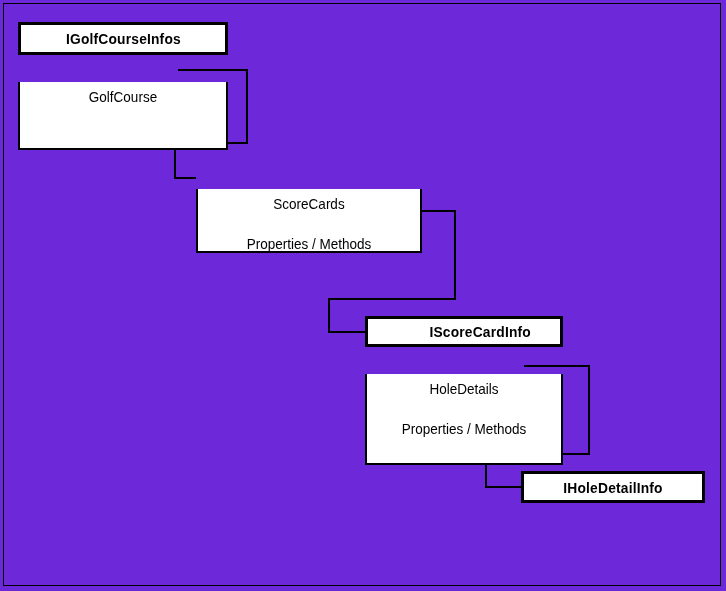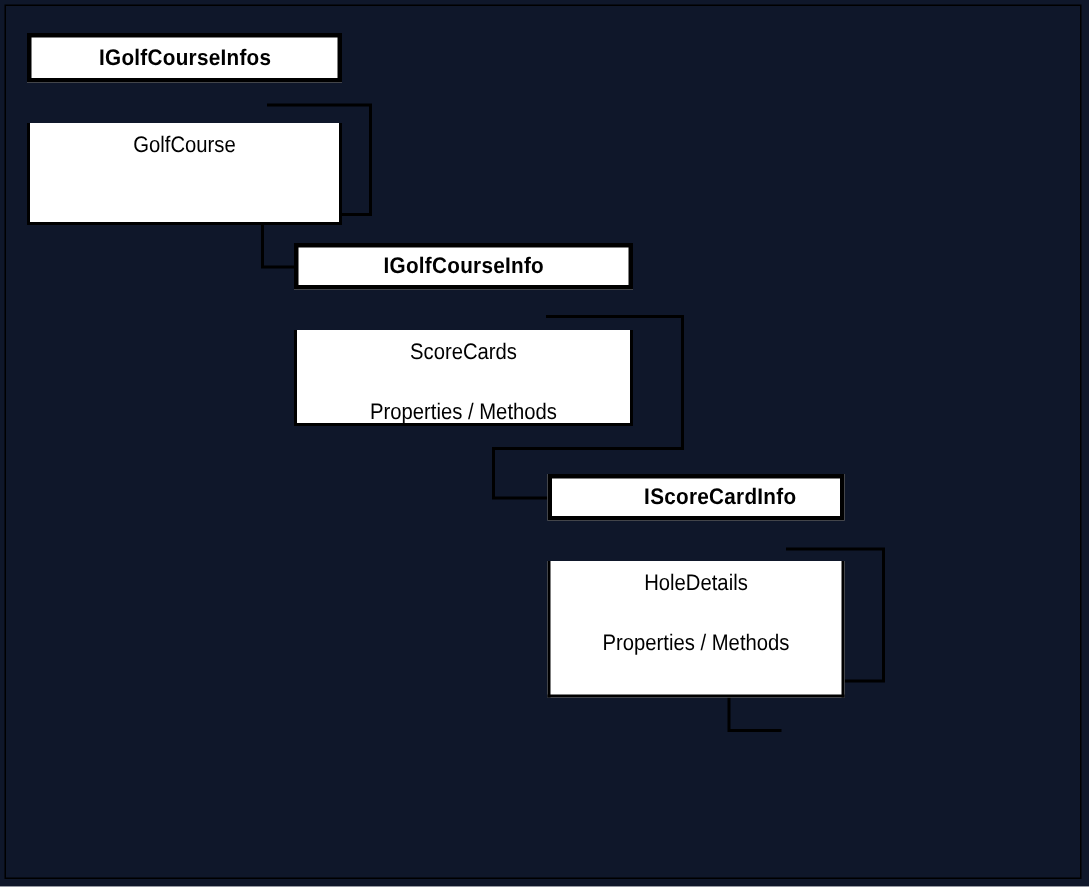--- a/index.html
+++ b/index.html
@@ -9,21 +9,21 @@
     background: #ffffff;
   }
   body {
     font-family: "Liberation Sans", sans-serif;
   }
 
   #diagram-canvas {
     position: relative;
     width: 726px;
     height: 591px;
-    background: #0f172a;
+    background: #6d28d9;
     overflow: hidden;
   }
 
   
   .outer-frame {
     position: absolute;
     left: 3px;
     top: 3px;
     width: 718px;
     height: 583px;
@@ -103,35 +103,35 @@
   <div class="uml-box" style="left:18px; top:22px; width:210px;">
     <div class="uml-header" style="height:33px;">
       <span class="title-text">IGolfCourseInfos</span>
     </div>
     <div class="uml-body" style="height:68px;">
       <div class="row row-attr">GolfCourse</div>
     </div>
   </div>
 
   <div class="uml-box" style="left:196px; top:162px; width:226px;">
-    <div class="uml-header" style="height:31px;">
-      <span class="title-text">IGolfCourseInfo</span>
-    </div>
     <div class="uml-body" style="height:64px;">
       <div class="row row-attr">ScoreCards</div>
       <div class="row row-props">Properties / Methods</div>
     </div>
   </div>
 
   <div class="uml-box" style="left:365px; top:316px; width:198px;">
     <div class="uml-header" style="height:31px;padding-left:33px;">
       <span class="title-text">IScoreCardInfo</span>
     </div>
     <div class="uml-body" style="height:91px;">
       <div class="row row-attr">HoleDetails</div>
       <div class="row row-props">Properties / Methods</div>
     </div>
   </div>
 
   <div class="uml-box" style="left:521px; top:471px; width:184px;">
+    <div class="uml-header" style="height:32px;">
+      <span class="title-text">IHoleDetailInfo</span>
+    </div>
   </div>
 
 </div>
 
 </body></html>

